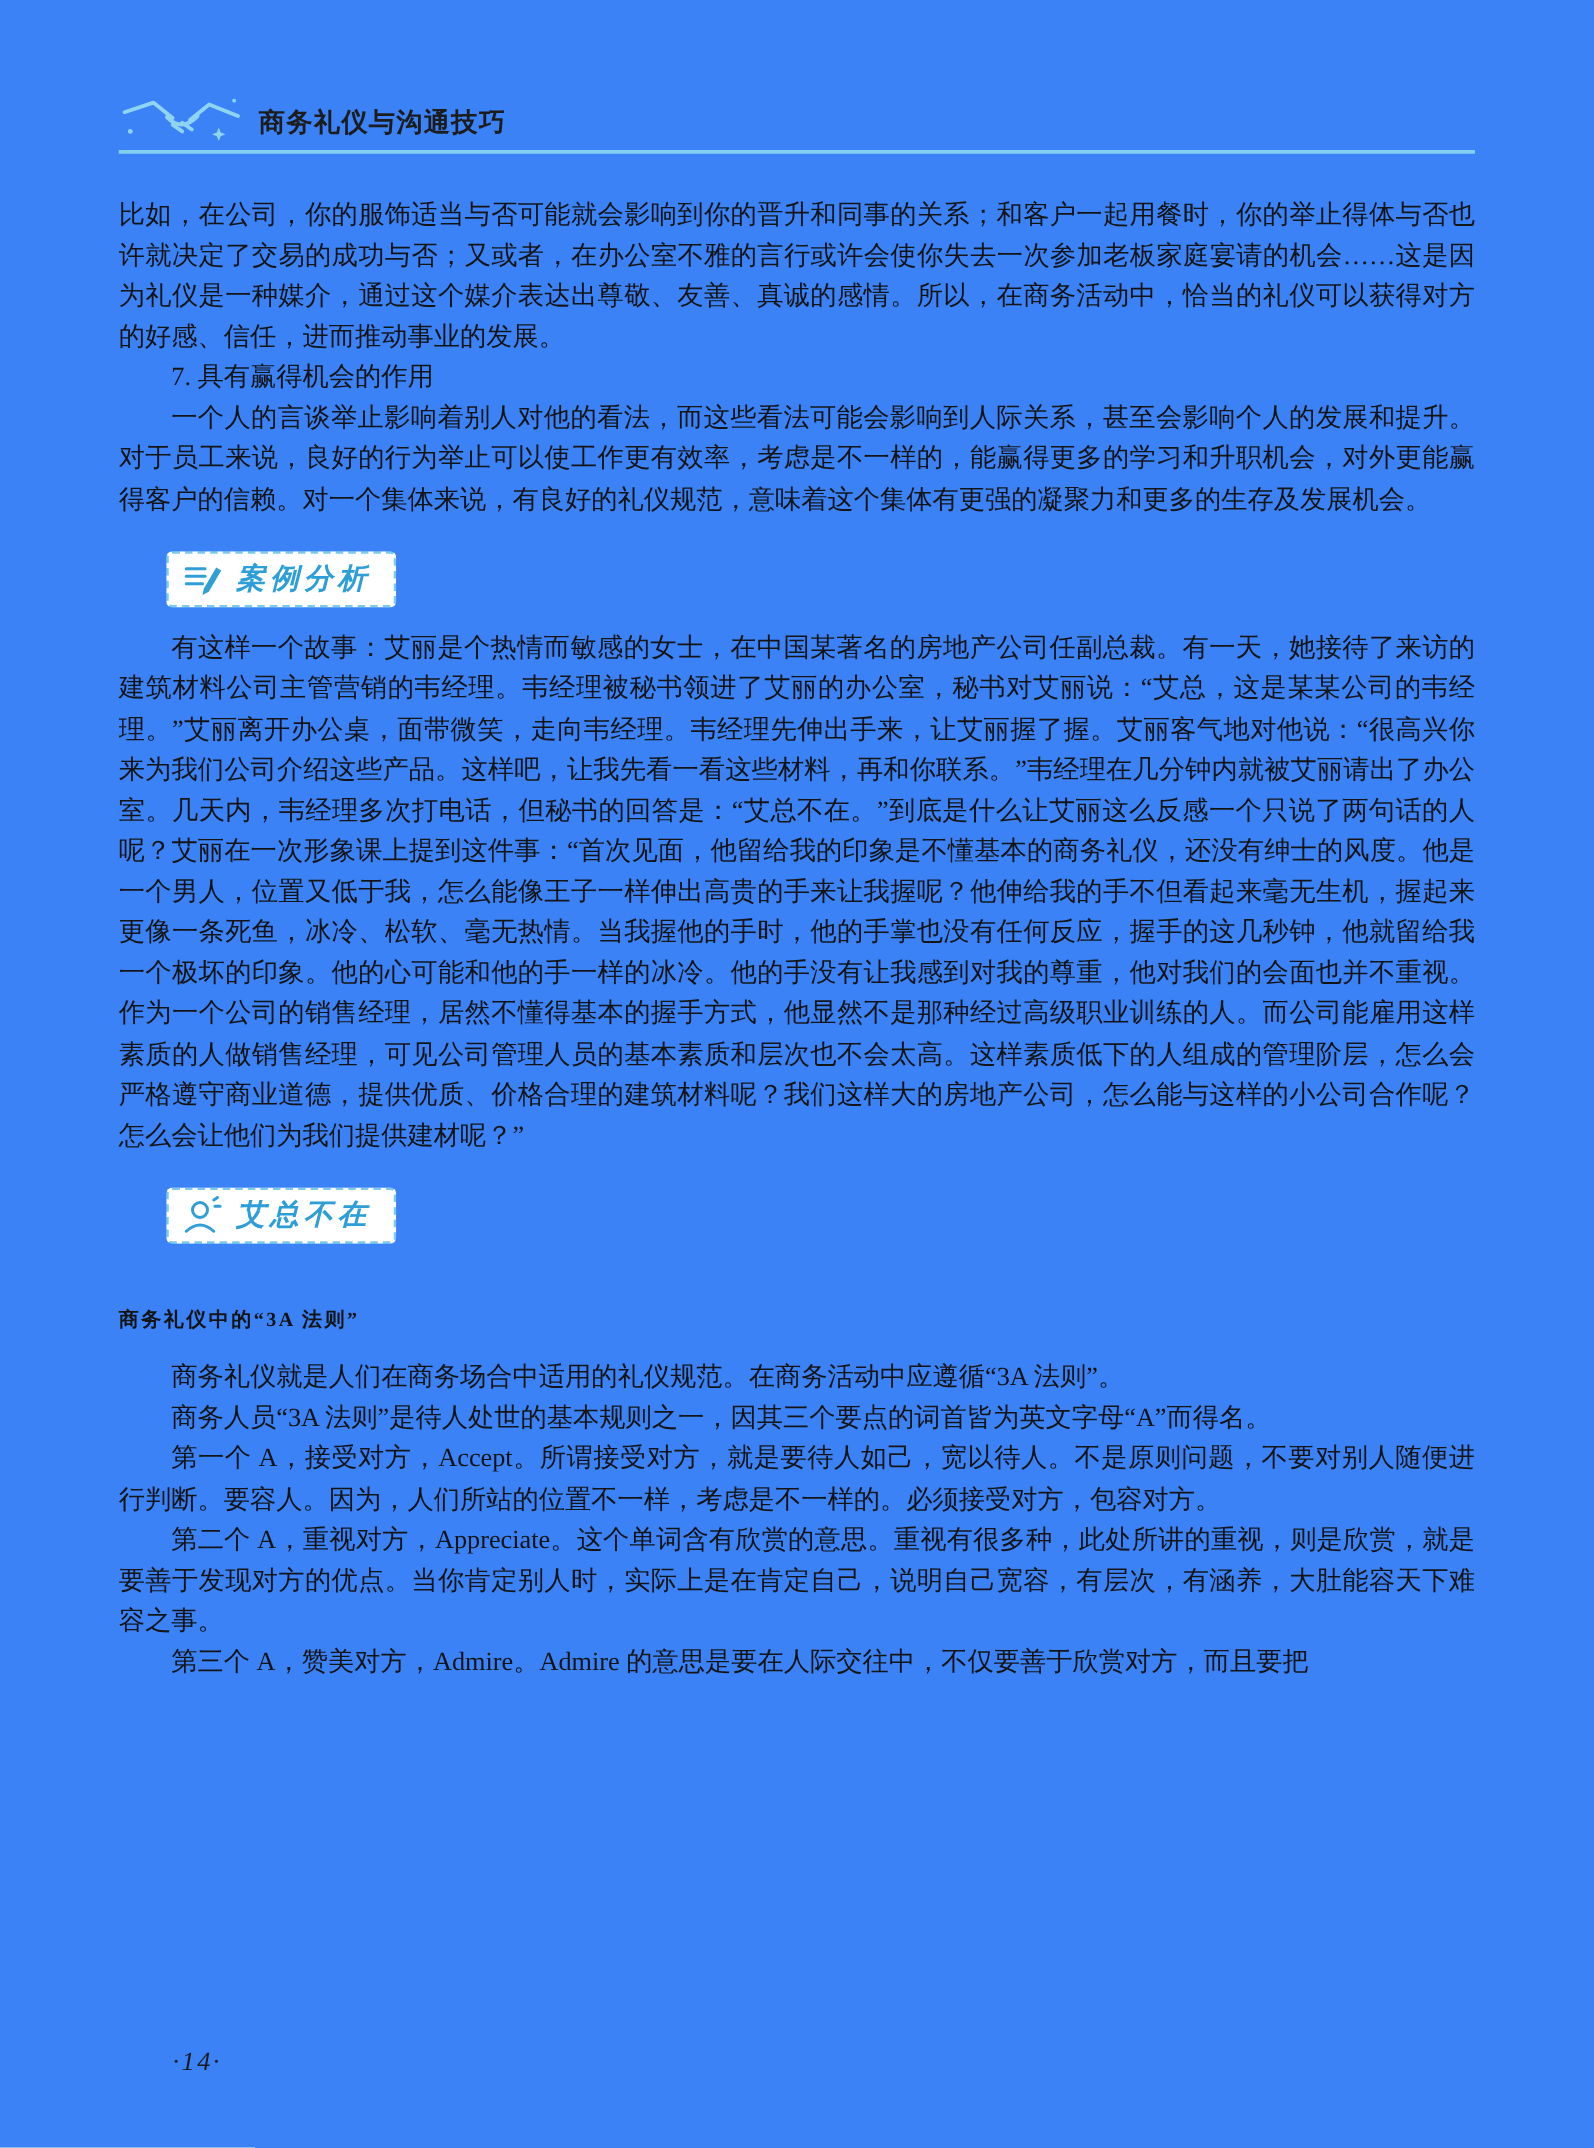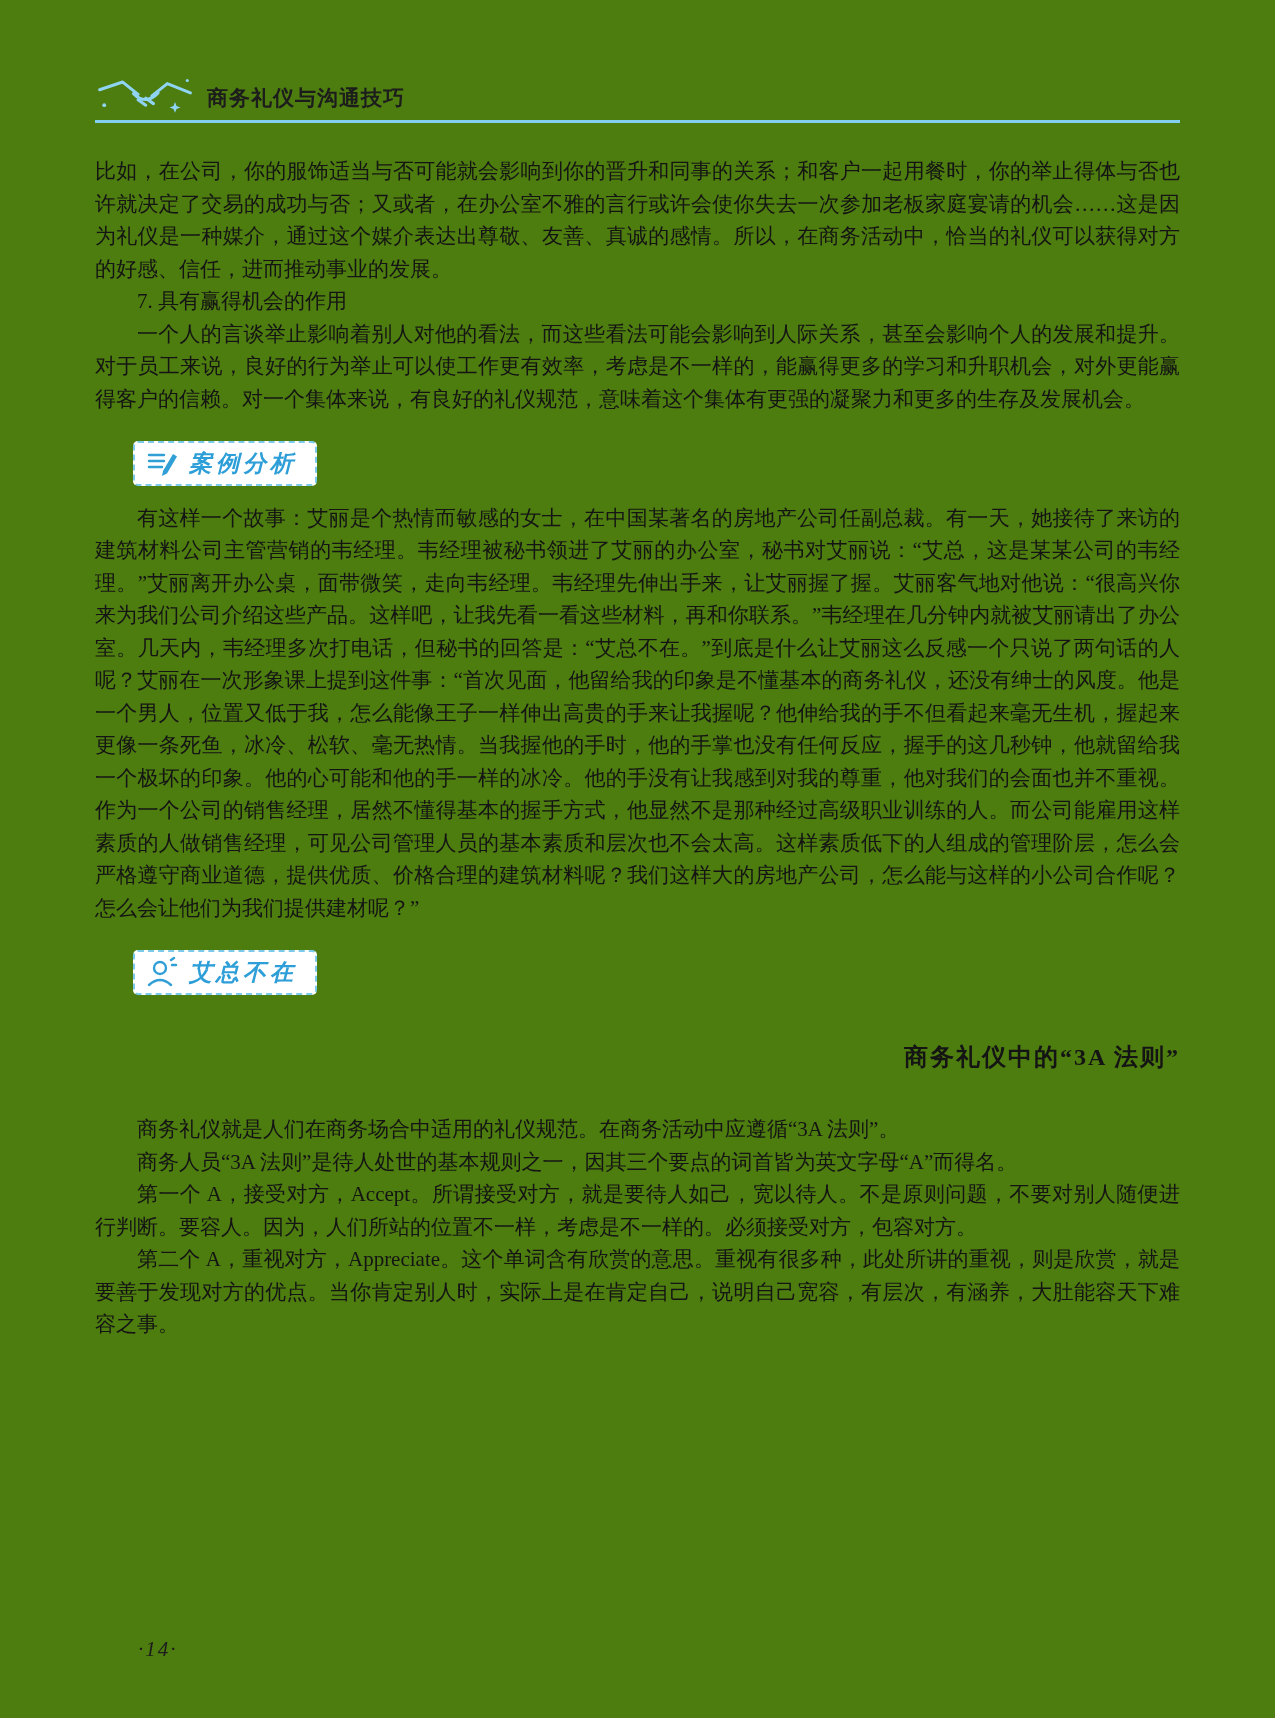--- a/index.html
+++ b/index.html
@@ -1,18 +1,18 @@
 <!DOCTYPE html>
 <html><head>
 <meta charset="utf-8">
 <style>
   html,body { margin:0; padding:0; background:#e8e8e8; }
   .page {
     position:relative; width:1275px; height:1718px; margin:0 auto;
-    background:#4d7c0f; overflow:hidden;
+    background:#3b82f6; overflow:hidden;
     font-family:"Liberation Serif","DejaVu Serif",serif; color:#141414;
   }
   .header {
     display:flex; align-items:flex-end; gap:12px;
     margin:0 95px; padding-top:72px;
   }
   .hs-icon svg { width:100px; height:44px; display:block; }
   .header-title {
     font-family:"Liberation Sans","DejaVu Sans",sans-serif;
     font-weight:bold; font-size:21px; color:#1c1c1c; padding-bottom:4px;
@@ -33,22 +33,22 @@
     display:inline-flex; align-items:flex-start; gap:10px;
     margin:26px 0 16px 38px; padding:4px 18px 4px 10px;
     border:2px dashed #7ccbec; border-radius:5px; background:#ffffff;
   }
   .badge-icon svg { width:34px; height:32px; display:block; }
   .badge-label {
     font-family:"DejaVu Serif",serif; font-style:italic; font-weight:bold;
     font-size:23px; color:#2d9ed8; letter-spacing:4px; white-space:nowrap;
   }
   .center-title {
-    text-align:right; font-size:24px; font-weight:bold;
-    margin:30px 0 40px 0; letter-spacing:2px; text-indent:0;
+    text-align:left; font-size:16px; font-weight:bold;
+    margin:30px 0 12px 0; letter-spacing:2px; text-indent:0;
   }
   .page-number {
     position:absolute; left:138px; bottom:56px;
     font-size:21px; color:#1c1c1c; letter-spacing:2px;font-style:italic;
   }
 </style>
 </head>
 <body>
 
 <div class="page">
@@ -111,18 +111,19 @@
       </span>
       <span class="badge-label">艾总不在</span>
     </div>
 
     <h3 class="center-title">商务礼仪中的“3A 法则”</h3>
 
     <p class="para indent">商务礼仪就是人们在商务场合中适用的礼仪规范。在商务活动中应遵循“3A 法则”。</p>
     <p class="para indent">商务人员“3A 法则”是待人处世的基本规则之一，因其三个要点的词首皆为英文字母“A”而得名。</p>
     <p class="para indent">第一个 A，接受对方，Accept。所谓接受对方，就是要待人如己，宽以待人。不是原则问题，不要对别人随便进行判断。要容人。因为，人们所站的位置不一样，考虑是不一样的。必须接受对方，包容对方。</p>
     <p class="para indent">第二个 A，重视对方，Appreciate。这个单词含有欣赏的意思。重视有很多种，此处所讲的重视，则是欣赏，就是要善于发现对方的优点。当你肯定别人时，实际上是在肯定自己，说明自己宽容，有层次，有涵养，大肚能容天下难容之事。</p>
+    <p class="para indent">第三个 A，赞美对方，Admire。Admire 的意思是要在人际交往中，不仅要善于欣赏对方，而且要把</p>
 
   </div>
 
   <div class="page-number">·14·</div>
 
 </div>
 
 </body></html>

